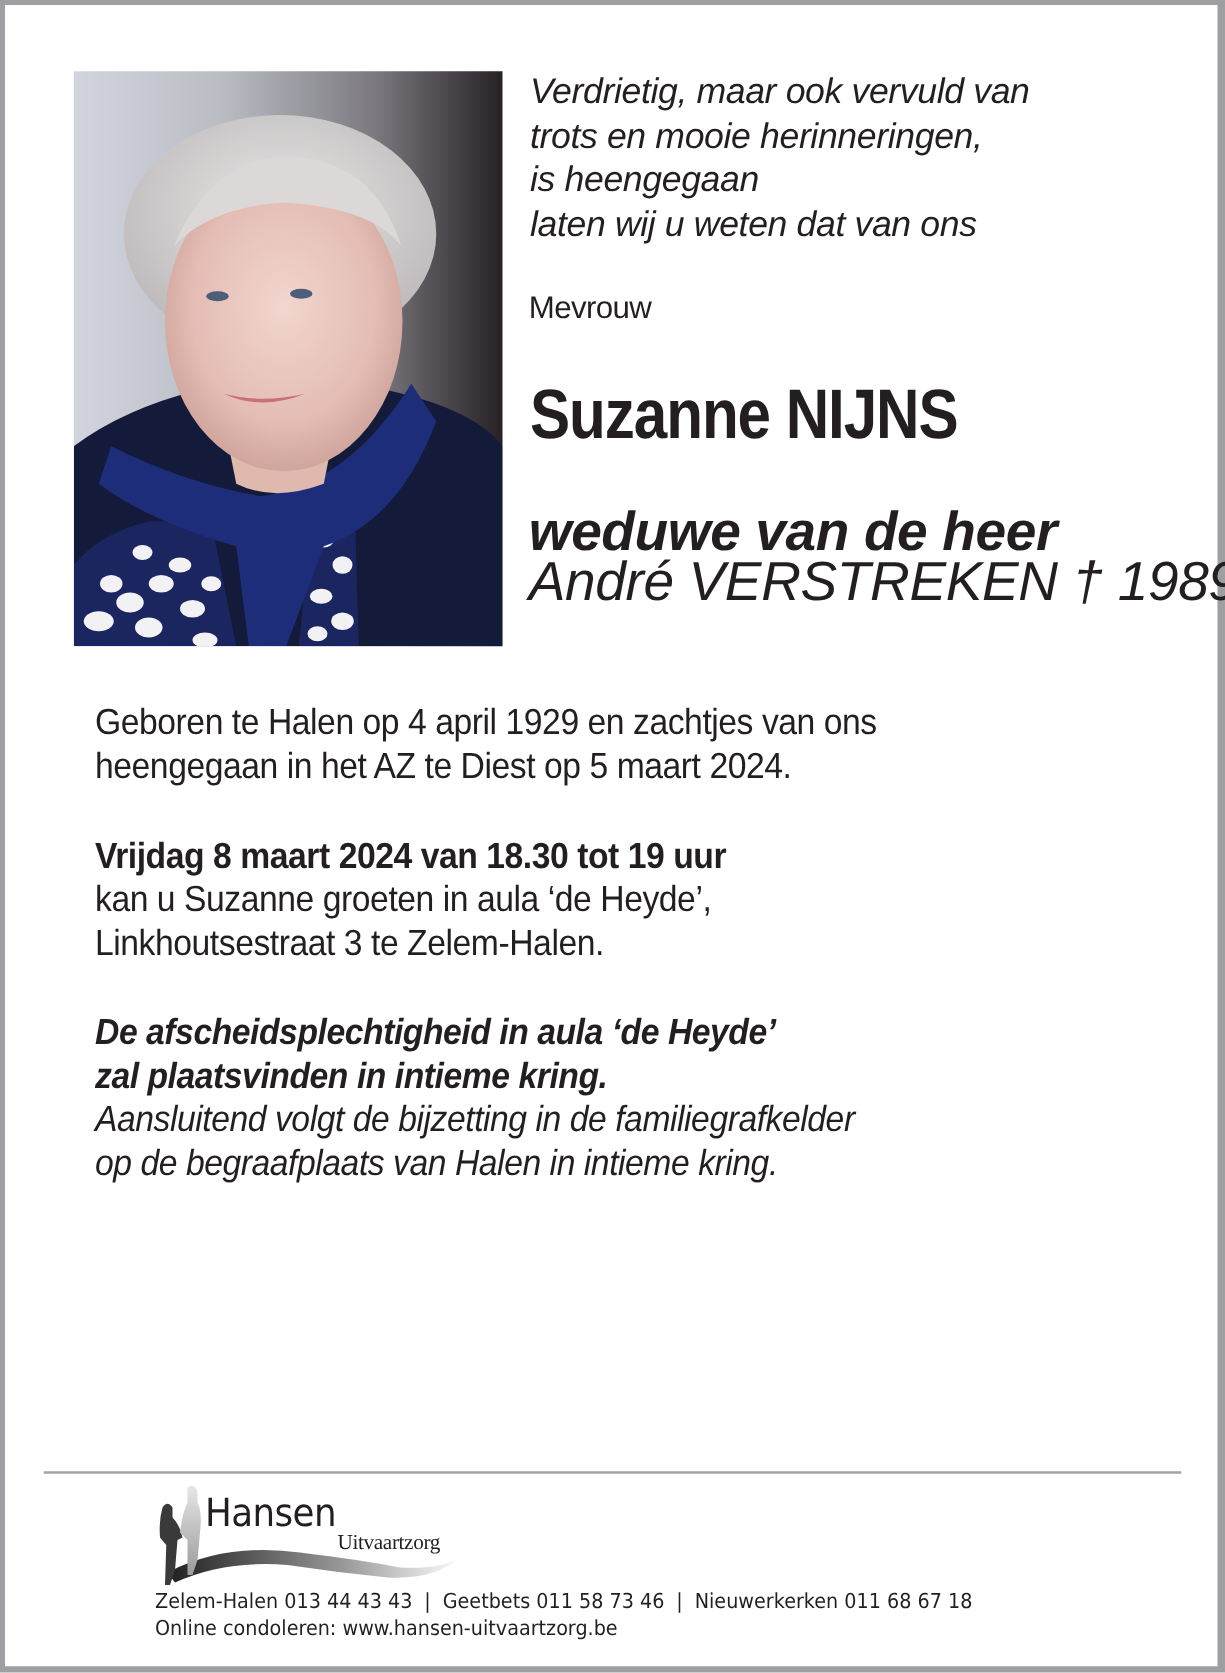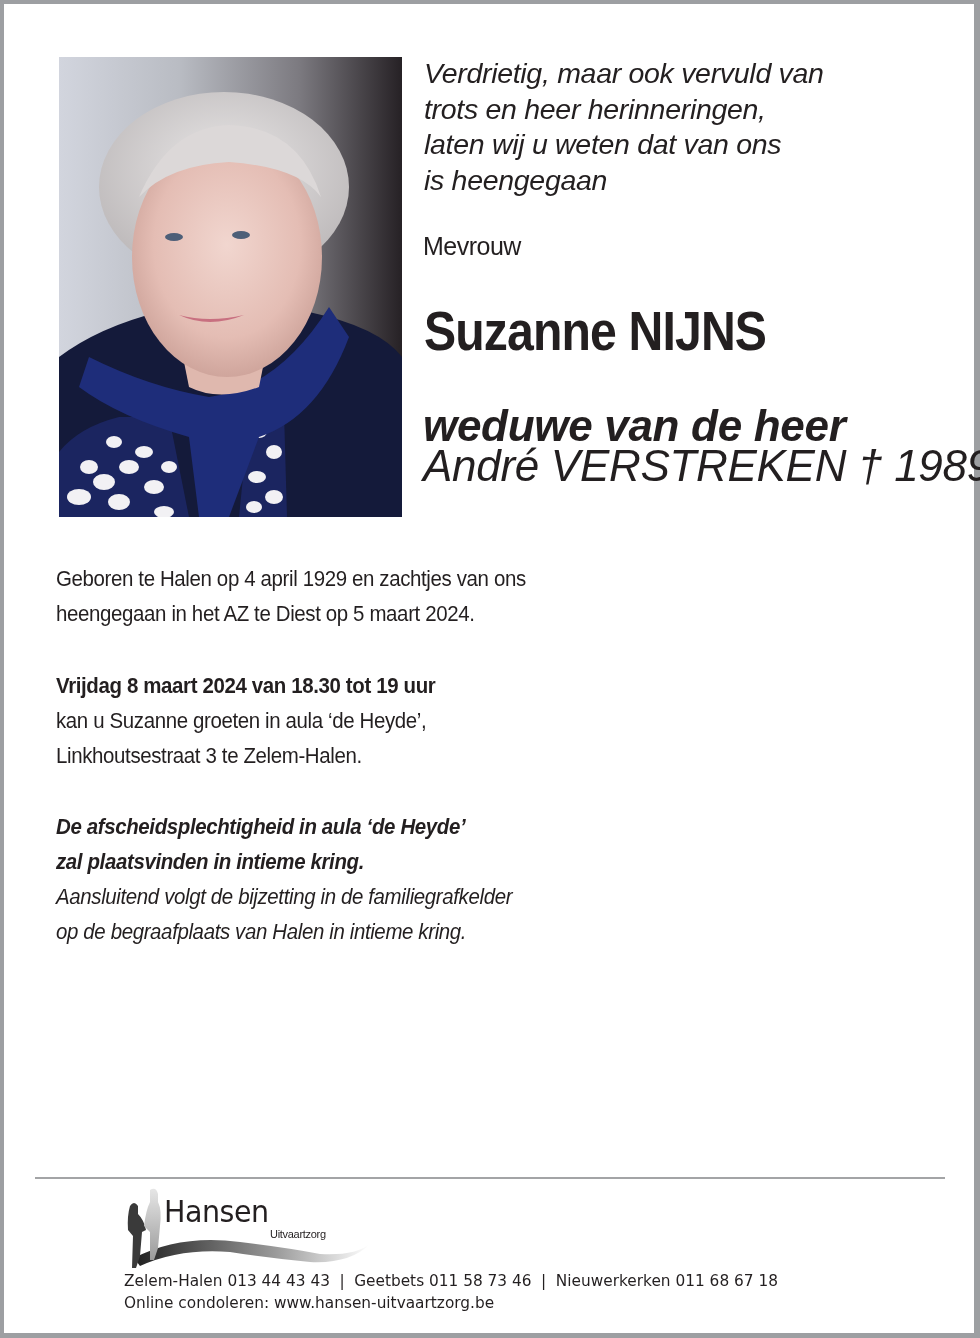--- a/index.html
+++ b/index.html
@@ -29,21 +29,21 @@
     position: absolute; left: 420px; top: 294px; font-size: 56px; line-height: 66px;
     font-weight: bold; letter-spacing: -1px; transform: scaleX(0.86); transform-origin: left top;
     white-space: nowrap;
   }
   .spouse {
     position: absolute; left: 419px; top: 402px; font-size: 44px; line-height: 40px;
     font-weight: bold; letter-spacing: -0.3px; white-space: nowrap; font-style: italic;
   }
   .spouse .normal { font-weight: normal; }
   .body-block {
-    position: absolute; left: 52px; font-size: 22px; line-height: 35px;
+    position: absolute; left: 72px; font-size: 29px; line-height: 35px;
     letter-spacing: -0.4px; white-space: nowrap;
   }
   .body-block .line { transform: scaleX(0.93); transform-origin: left center; }
   .bold { font-weight: bold; }
   .b1 { top: 557px; }
   .b2 { top: 664px; }
   .b3 { top: 805px; font-style: italic; }
   .b4 { top: 981px; }
   .b5 { top: 1088px; }
   .addr-grid { display: grid; grid-template-columns: 199px auto; }
@@ -52,22 +52,22 @@
   }
   .logo {
     position: absolute; left: 116px; top: 1182px; width: 260px; height: 82px; text-align: center;
   }
   .logo-name {
     position: absolute; left: 44px; top: 8px; font-size: 31px; line-height: 34px; color: #231f20;
     font-family: "DejaVu Sans", sans-serif; font-weight: normal; letter-spacing: -0.5px;
     transform: scaleX(0.92); transform-origin: left top;
   }
   .logo-sub {
-    position: absolute; left: 150px; top: 41px; font-size: 11px; line-height: 14px; color: #231f20;
-    font-family: Liberation Sans, sans-serif; letter-spacing: -0.3px;
+    position: absolute; left: 150px; top: 41px; font-size: 17px; line-height: 14px; color: #231f20;
+    font-family: Liberation Serif, serif; letter-spacing: -0.3px;
   }
   .footer {
     position: absolute; left: 120px; top: 1266px; font-family: "DejaVu Sans", sans-serif;
     font-size: 16.5px; line-height: 22px; color: #231f20; white-space: nowrap;
     transform: scaleX(0.93); transform-origin: left top;
   }
   .footer .sep { margin: 0 5px; }
 </style>
 </head>
 <body>
@@ -124,23 +124,23 @@
 
       <ellipse cx="115" cy="180" rx="9" ry="4" fill="#4d5f78"></ellipse>
       <ellipse cx="182" cy="178" rx="9" ry="4" fill="#4d5f78"></ellipse>
 
       <path d="M120 258 Q150 272 185 258 Q150 266 120 258 Z" fill="#c87080"></path>
     </svg>
   </div>
 
   <div class="intro">
     <div>Verdrietig, maar ook vervuld van</div>
-    <div>trots en heer herinneringen,</div>
+    <div>trots en mooie herinneringen,</div>
+    <div>is heengegaan</div>
     <div>laten wij u weten dat van ons</div>
-    <div>is heengegaan</div>
   </div>
 
   <div class="title-prefix">Mevrouw</div>
 
   <div class="name">Suzanne NIJNS</div>
 
   <div class="spouse">
     <div>weduwe van de heer</div>
     <div class="normal">
       <span>André VERSTREKEN</span>

